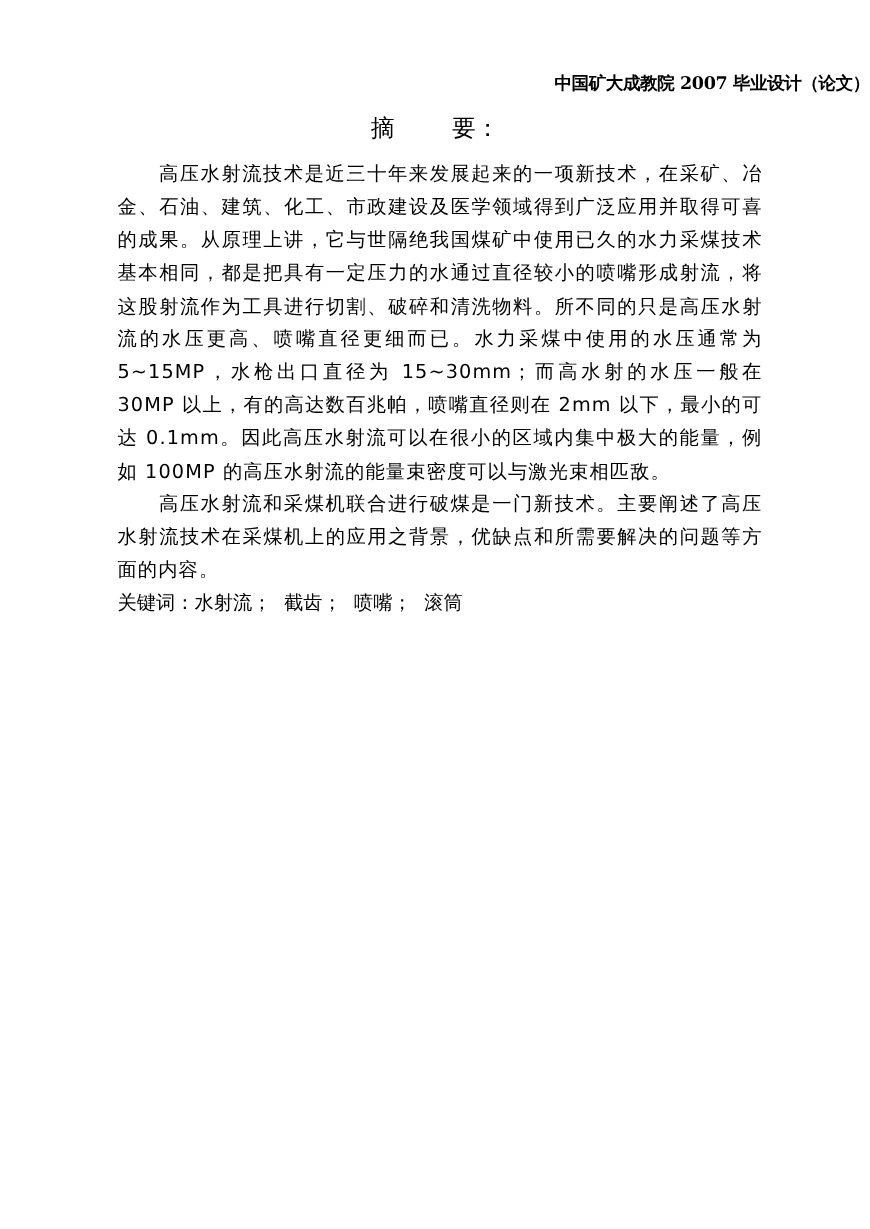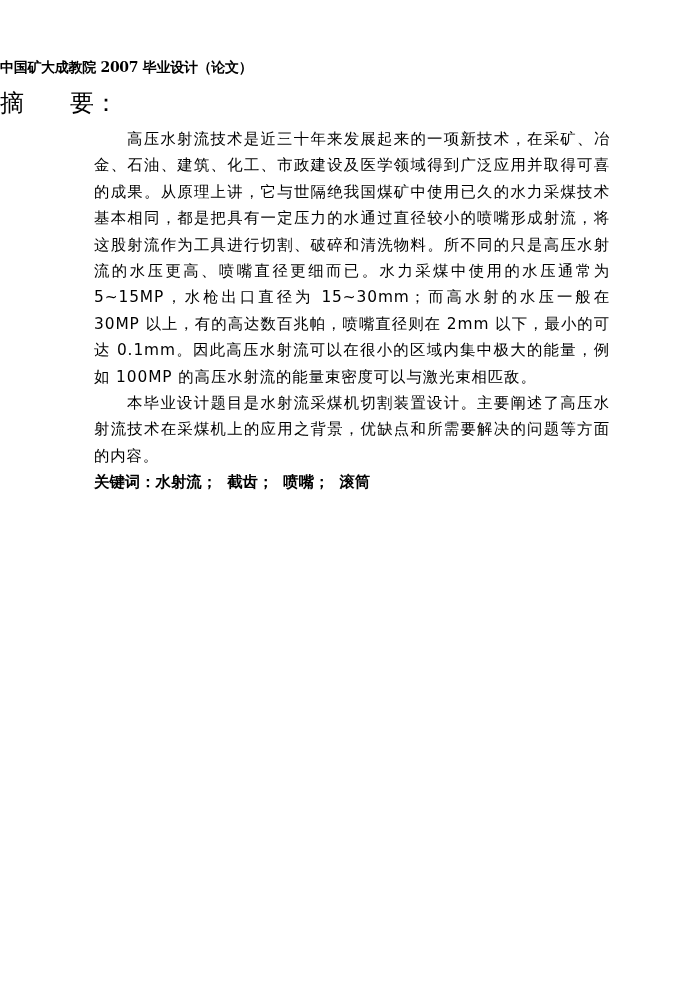--- a/index.html
+++ b/index.html
@@ -20,33 +20,34 @@
     left: 0; top: 0;
     width: 696px;
     height: 983px;
     background: #ffffff;
   }
   .header-title {
     position: absolute;
     top: 57px;
     left: 0;
     width: 696px;
-    text-align: left;
+    text-align: right;
     font-family: "DejaVu Serif", "Liberation Serif", serif;
     font-weight: bold;
     font-size: 14px;
     letter-spacing: -0.3px;
     line-height: 20px;
   }
   .abstract-heading {
     position: absolute;
     top: 90px;
     left: 0;
     width: 696px;
-    font-size: 24px;
+    text-align: center;
+    font-size: 19px;
     line-height: 26px;
   }
   .abstract-heading .gap {
     display: inline-block;
     width: 46px;
   }
   .body-text {
     position: absolute;
     top: 126px;
     left: 94px;
@@ -59,38 +60,37 @@
     text-indent: 2.15em;
     text-align: justify;
     letter-spacing: 0.9px;
   }
   .keywords {
     margin: 0;
     font-size: 15.4px;
     line-height: 26.4px;
   }
   .keywords .kw-label {
-    font-weight: bold;
+    font-weight: normal;
     margin-top: 32px;
   }
   .keywords .kw-item {
     margin-right: 10px;
-    font-weight: bold;
   }
 </style>
 </head>
 <body>
 
 <div class="page">
   <div class="header-title">中国矿大成教院 2007 毕业设计（论文）</div>
 
   <div class="abstract-heading">
     <span>摘</span><span class="gap"></span><span>要：</span>
   </div>
 
   <div class="body-text">
     <p>高压水射流技术是近三十年来发展起来的一项新技术，在采矿、冶金、石油、建筑、化工、市政建设及医学领域得到广泛应用并取得可喜的成果。从原理上讲，它与世隔绝我国煤矿中使用已久的水力采煤技术基本相同，都是把具有一定压力的水通过直径较小的喷嘴形成射流，将这股射流作为工具进行切割、破碎和清洗物料。所不同的只是高压水射流的水压更高、喷嘴直径更细而已。水力采煤中使用的水压通常为 5~15MP，水枪出口直径为 15~30mm；而高水射的水压一般在 30MP 以上，有的高达数百兆帕，喷嘴直径则在 2mm 以下，最小的可达 0.1mm。因此高压水射流可以在很小的区域内集中极大的能量，例如 100MP 的高压水射流的能量束密度可以与激光束相匹敌。</p>
-    <p>本毕业设计题目是水射流采煤机切割装置设计。主要阐述了高压水射流技术在采煤机上的应用之背景，优缺点和所需要解决的问题等方面的内容。</p>
+    <p>高压水射流和采煤机联合进行破煤是一门新技术。主要阐述了高压水射流技术在采煤机上的应用之背景，优缺点和所需要解决的问题等方面的内容。</p>
     <div class="keywords">
       <span class="kw-label">关键词：</span><span class="kw-item">水射流；</span><span class="kw-item">截齿；</span><span class="kw-item">喷嘴；</span><span class="kw-item">滚筒</span>
     </div>
   </div>
 </div>
 
 </body></html>

